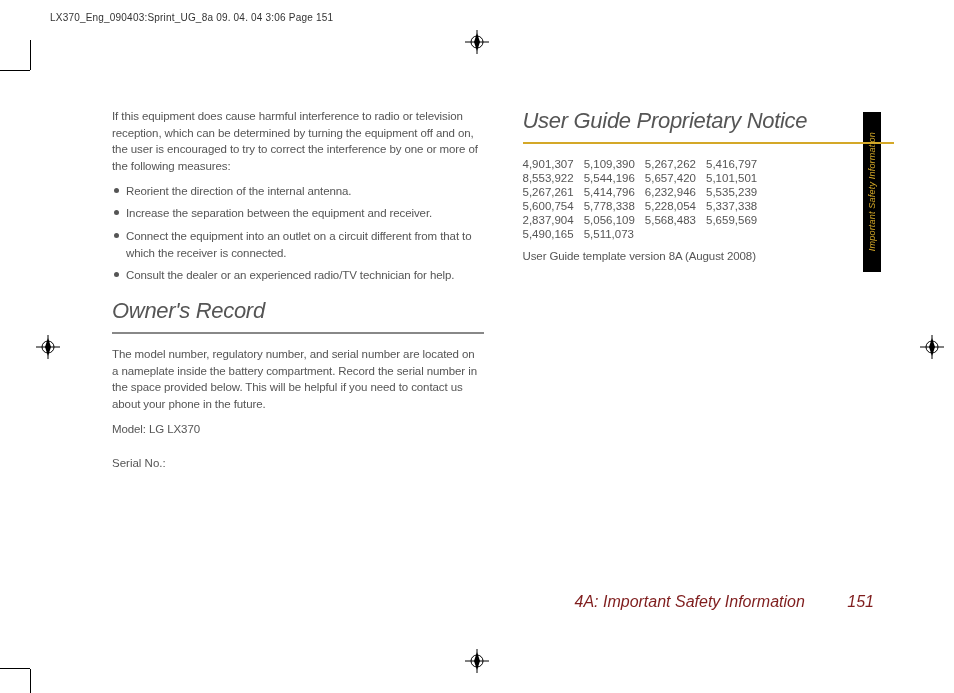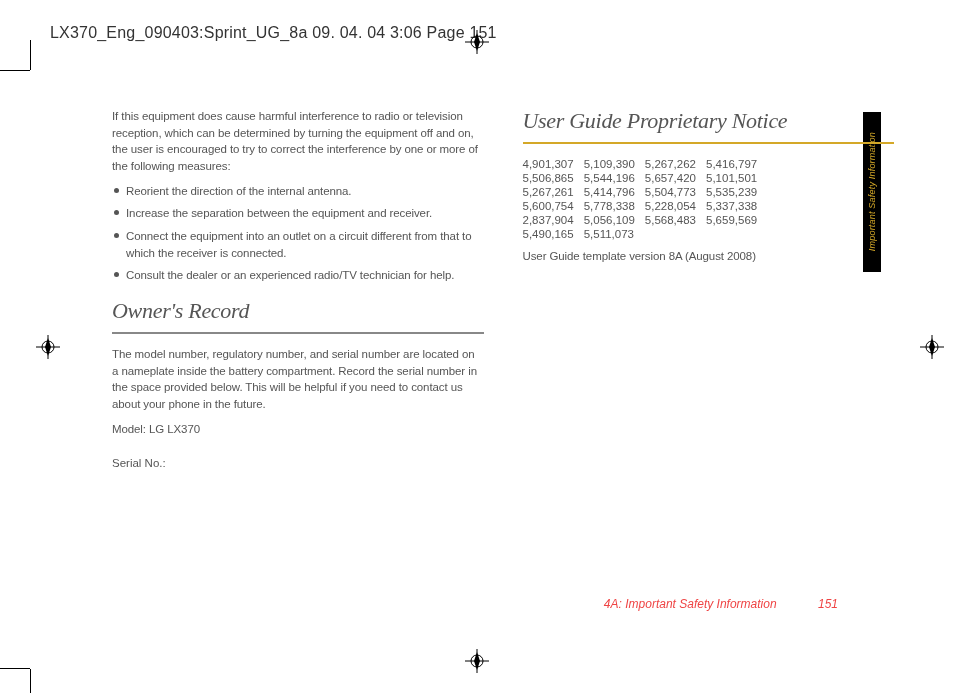--- a/index.html
+++ b/index.html
@@ -1,40 +1,40 @@
 <!DOCTYPE html>
 <html><head>
 <meta charset="utf-8">
 <style>
   body{margin:0;padding:0;font-family:Arial,Helvetica,sans-serif;background:#fff;color:#555;width:954px;height:693px;position:relative;overflow:hidden}
-  .page-header{position:absolute;top:24px;left:50px;font-size:16px;color:#333;letter-spacing:.2px}
+  .page-header{position:absolute;top:12px;left:50px;font-size:10px;color:#333;letter-spacing:.2px}
   .crop-mark{position:absolute;background:#000}
   .cm-h{height:1px;width:30px}
   .cm-v{width:1px;height:30px}
   .reg-mark{position:absolute;width:24px;height:24px}
   .reg-mark svg{width:24px;height:24px}
   .content{position:absolute;top:108px;left:112px;right:60px;display:flex;gap:39px}
   .col{flex:1;min-width:0}
   .body-text{font-size:11.5px;line-height:1.45;color:#555;margin:0 0 8px 0;letter-spacing:-.1px}
   ul.bullets{list-style:none;padding:0;margin:4px 0 14px 0}
   ul.bullets li{position:relative;padding-left:14px;font-size:11.5px;line-height:1.45;color:#555;margin-bottom:6px;letter-spacing:-.1px}
   ul.bullets li::before{content:"";position:absolute;left:2px;top:5px;width:5px;height:5px;border-radius:50%;background:#555}
-  h2.section{font-style:italic;font-weight:normal;font-size:22px;color:#555;margin:6px 0 4px 0;letter-spacing:-.3px;font-family:Liberation Serif, serif}
+  h2.section{font-style:italic;font-weight:normal;font-size:22px;color:#555;margin:6px 0 4px 0;letter-spacing:-.3px;font-family:Liberation Sans, sans-serif}
   .rule{height:2px;margin-bottom:12px;border:0}
   .rule-dark{background:#888}
   .rule-gold{background:#d4a828}
   .patent-table{display:table;border-collapse:separate;border-spacing:10px 2px;margin-left:-10px;margin-bottom:6px}
   .patent-row{display:table-row}
   .patent-cell{display:table-cell;font-size:11.5px;color:#555}
   .model-label{font-size:11.5px;color:#555}
   .model-val{}
   .serial{font-size:11.5px;color:#555;margin-top:20px}
   .side-tab{position:absolute;right:73px;top:112px;width:18px;height:160px;background:#000;display:flex;align-items:center;justify-content:center}
   .side-tab span{color:#d4a828;font-size:9px;font-style:italic;writing-mode:vertical-rl;transform:rotate(180deg);letter-spacing:.2px;white-space:nowrap}
-  .footer{position:absolute;bottom:82px;right:116px;font-size:12px;font-style:italic;color:#ef4444}
+  .footer{position:absolute;bottom:82px;right:80px;font-size:16px;font-style:italic;color:#7f1d1d}
   .footer .pnum{margin-left:38px;font-style:italic}
 </style>
 </head>
 <body>
 
 <div class="page-header">LX370_Eng_090403:Sprint_UG_8a  09. 04. 04      3:06  Page 151</div>
 
 <div class="crop-mark cm-h" style="top:70px;left:0"></div>
 <div class="crop-mark cm-v" style="top:40px;left:30px"></div>
 <div class="crop-mark cm-h" style="bottom:24px;left:0"></div>
@@ -99,29 +99,29 @@
     <h2 class="section" style="margin-top:0">User Guide Proprietary Notice</h2>
     <hr class="rule rule-gold">
     <div class="patent-table">
       <div class="patent-row">
         <div class="patent-cell">4,901,307</div>
         <div class="patent-cell">5,109,390</div>
         <div class="patent-cell">5,267,262</div>
         <div class="patent-cell">5,416,797</div>
       </div>
       <div class="patent-row">
-        <div class="patent-cell">5,506,865</div>
+        <div class="patent-cell">8,553,922</div>
         <div class="patent-cell">5,544,196</div>
         <div class="patent-cell">5,657,420</div>
         <div class="patent-cell">5,101,501</div>
       </div>
       <div class="patent-row">
         <div class="patent-cell">5,267,261</div>
         <div class="patent-cell">5,414,796</div>
-        <div class="patent-cell">5,504,773</div>
+        <div class="patent-cell">6,232,946</div>
         <div class="patent-cell">5,535,239</div>
       </div>
       <div class="patent-row">
         <div class="patent-cell">5,600,754</div>
         <div class="patent-cell">5,778,338</div>
         <div class="patent-cell">5,228,054</div>
         <div class="patent-cell">5,337,338</div>
       </div>
       <div class="patent-row">
         <div class="patent-cell">2,837,904</div>

